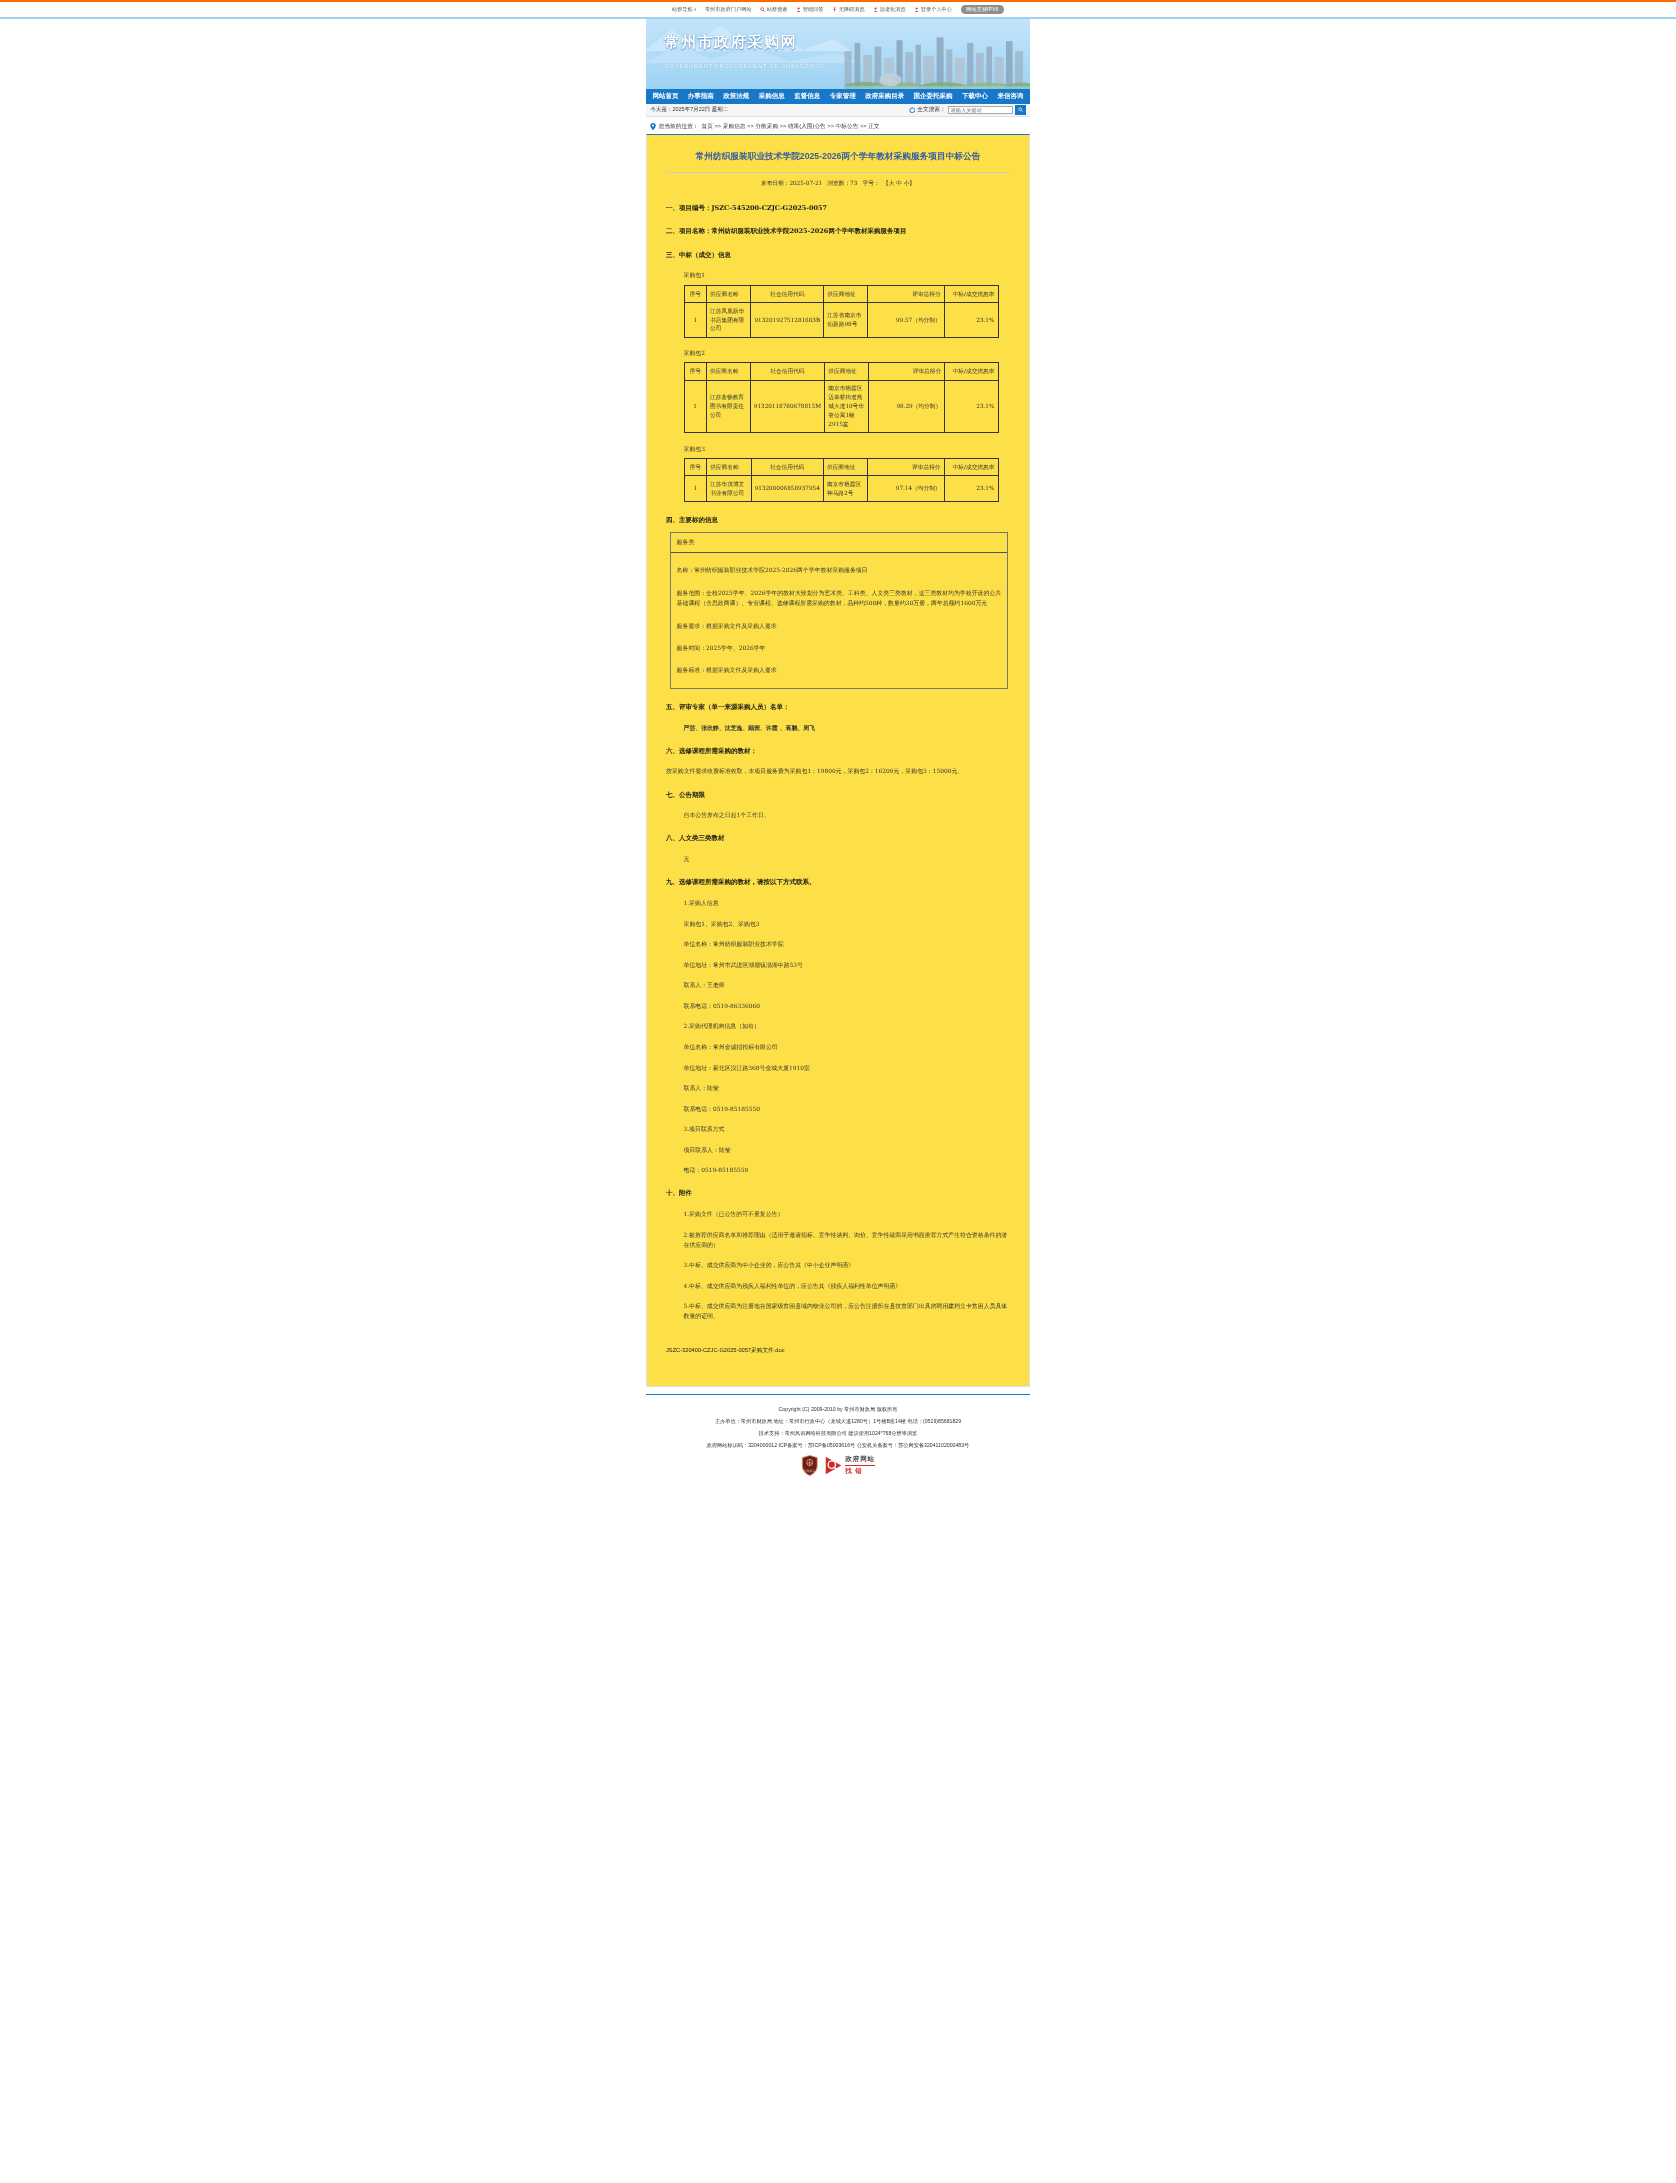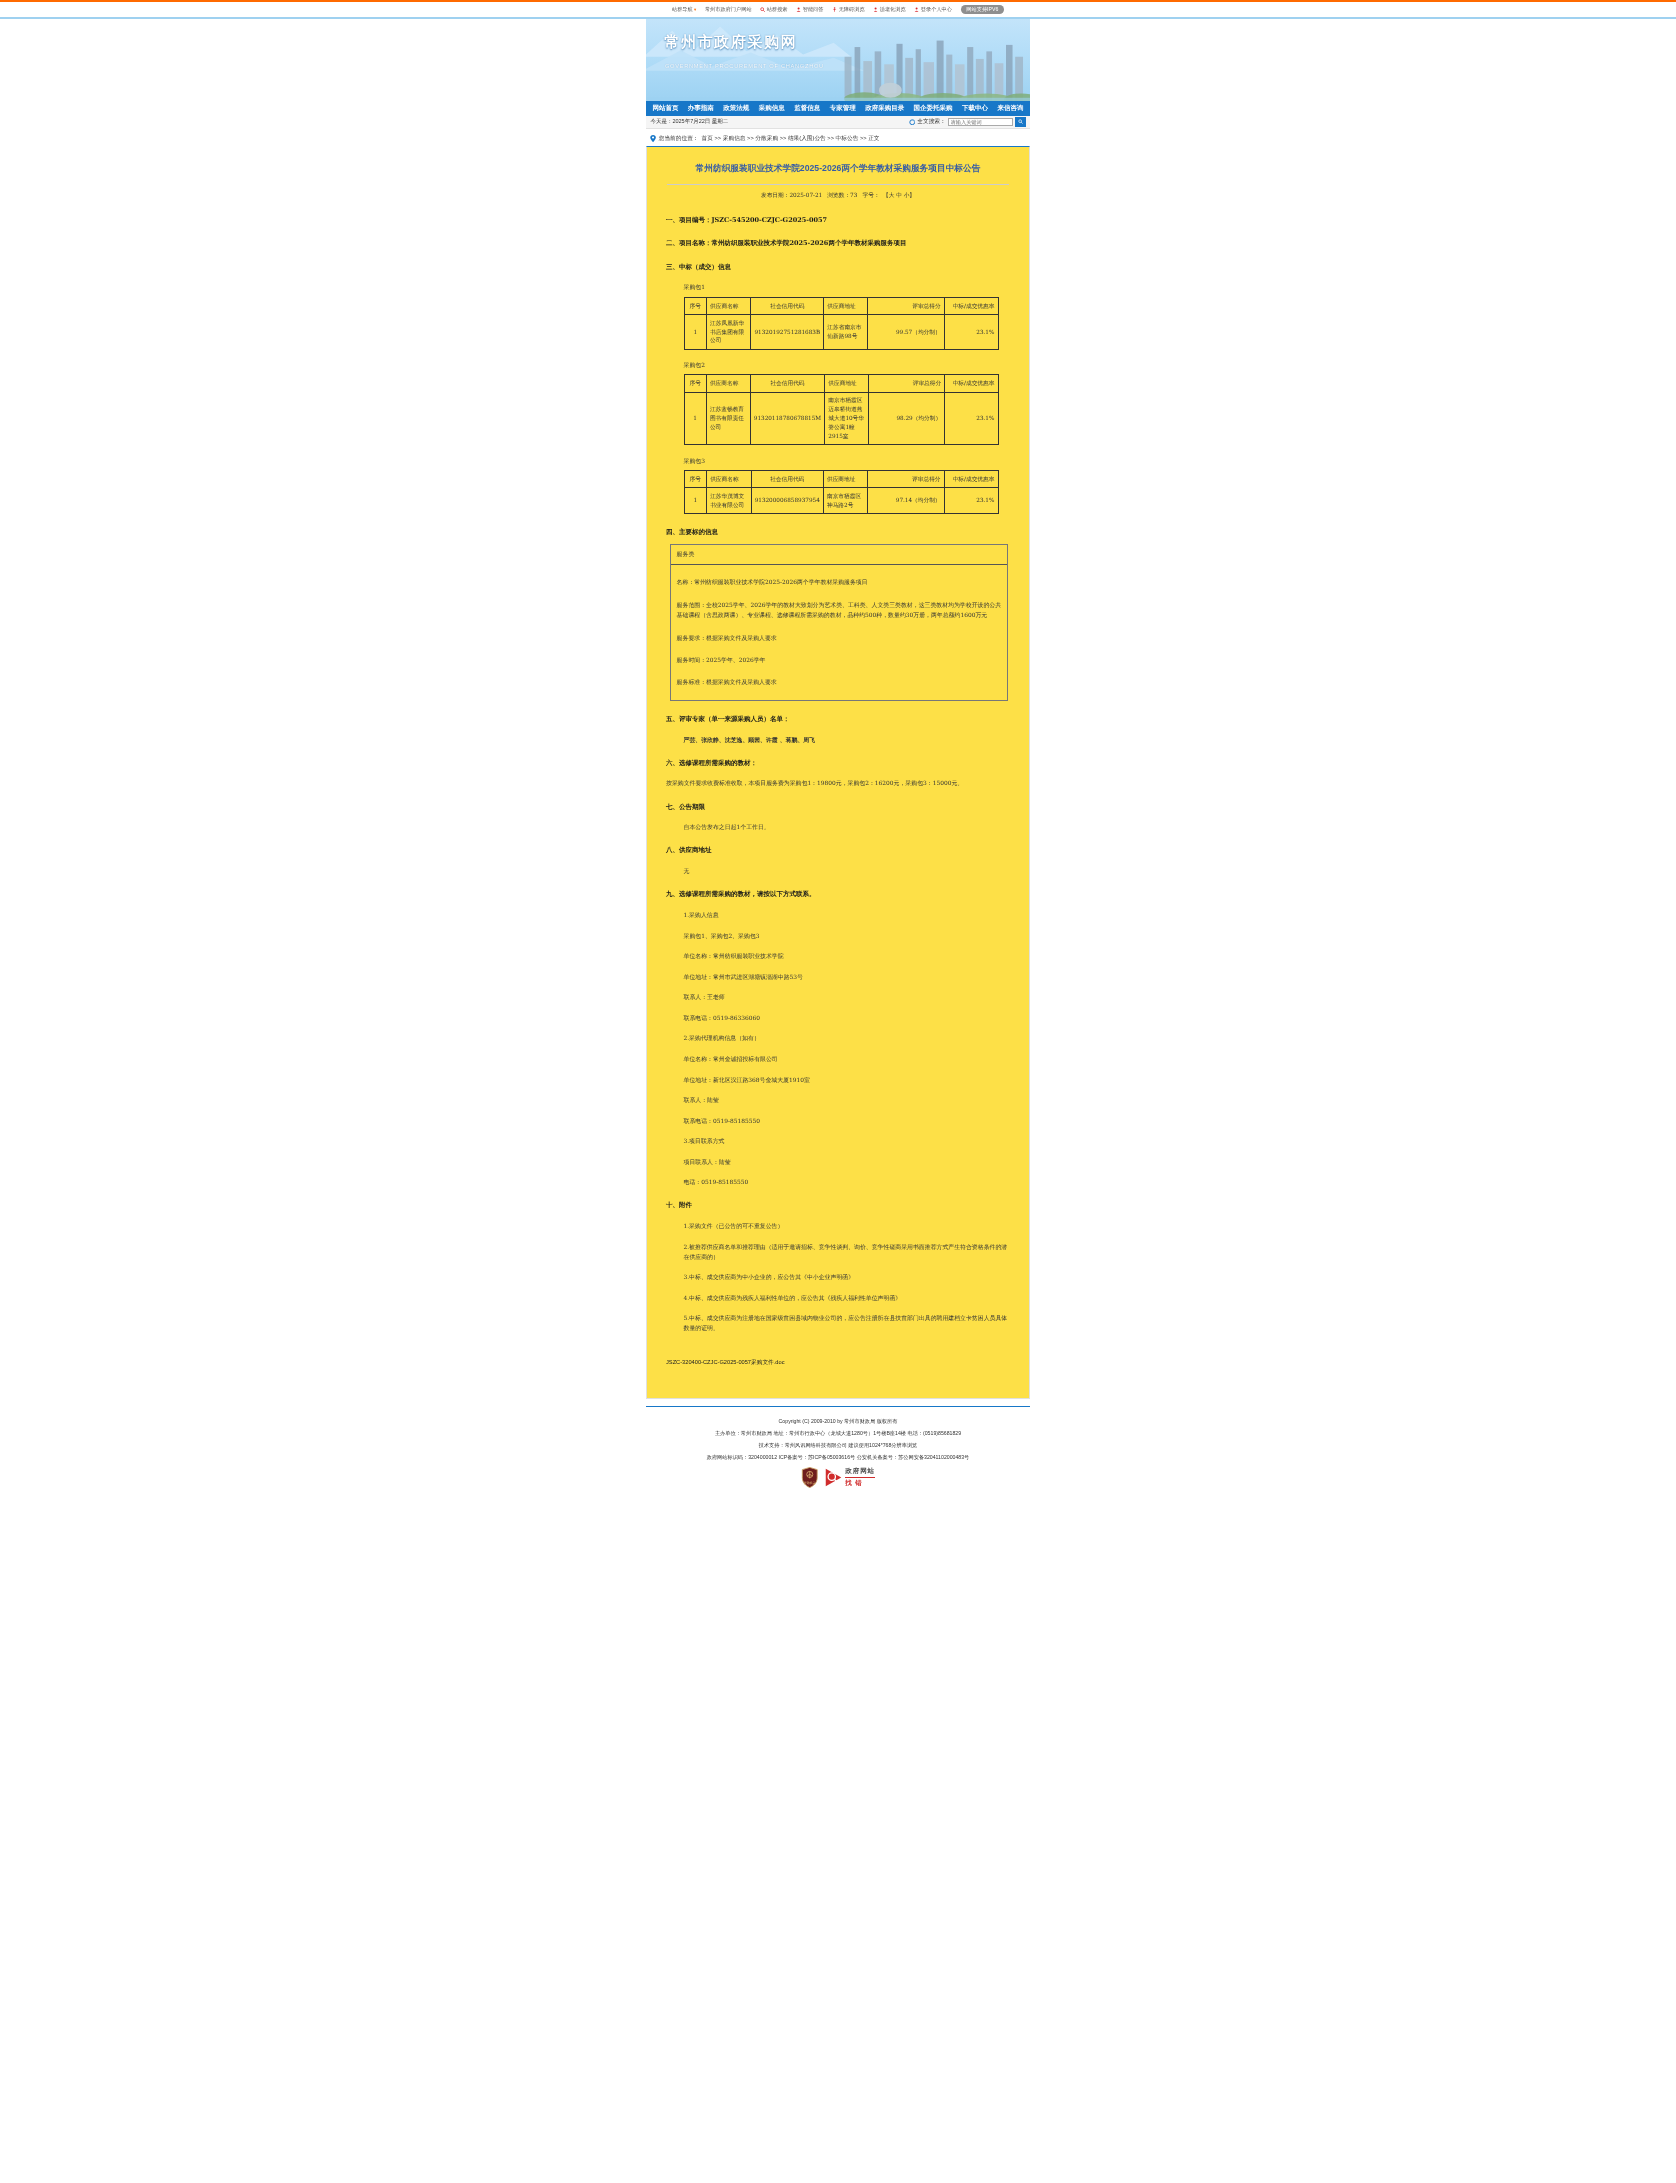--- a/index.html
+++ b/index.html
@@ -12,21 +12,21 @@
   .orange-strip { height: 2.2px; background: #ff6a00; }
   .topbar { background: #fff; padding: 2.6px 0 3.1px; }
   .topbar-inner { display: flex; justify-content: center; align-items: center; gap: 8.7px; font-size: 5.2px; color: #555; }
   .topbar-item { display: inline-flex; align-items: center; gap: 1.3px; cursor: pointer; white-space: nowrap; }
   .caret { color: #ff6a00; font-size: 4.4px; }
   .mini-ico { width: 5.2px; height: 5.2px; display: inline-block; }
   .ipv6-pill { background: #8f8f8f; color: #fff; border-radius: 4.4px; padding: 1.3px 5.7px; font-size: 5.2px; }
   .lightblue-strip { height: 1.3px; background: #9fd1f0; }
 
   
-  .banner { position: relative; height: 82px; overflow: hidden;
+  .banner { position: relative; height: 70px; overflow: hidden;
             background: linear-gradient(180deg, #c3e4fa 0%, #aedbf7 55%, #9dd2f2 100%); }
   .banner svg.scene { position: absolute; left: 0; top: 0; width: 100%; height: 100%; }
   .banner-title { position: absolute; left: 18.3px; top: 13px; color: #ffffff; font-size: 15.3px; font-weight: bold;
                   letter-spacing: 1.3px; text-shadow: 0 0.9px 1.7px rgba(26, 98, 160, 0.65), 0 0 0.9px rgba(26,98,160,.5); }
   .banner-sub { position: absolute; left: 19px; top: 44px; color: #ffffff; font-size: 5.7px; letter-spacing: 0.7px;
                 text-shadow: 0 0.4px 0.9px rgba(26, 98, 160, 0.5); }
 
   
   .nav { background: #1777c8; }
   .nav ul { list-style: none; display: flex; justify-content: space-around; align-items: center; height: 15.3px; padding: 0 1.7px; }
@@ -318,21 +318,21 @@
 
       <h2 class="sec-h">五、评审专家（单一来源采购人员）名单：</h2>
       <p class="para ind names">严芸、张欣静、沈芝逸、顾茜、许霞 、蒋鹏、周飞</p>
 
       <h2 class="sec-h">六、选修课程所需采购的教材：</h2>
       <p class="para">按采购文件要求收费标准收取，本项目服务费为采购包1：19800元，采购包2：16200元，采购包3：15000元。</p>
 
       <h2 class="sec-h">七、公告期限</h2>
       <p class="para ind">自本公告发布之日起1个工作日。</p>
 
-      <h2 class="sec-h">八、供应商地址</h2>
+      <h2 class="sec-h">八、人文类三类教材</h2>
       <p class="para ind">无</p>
 
       <h2 class="sec-h">九、选修课程所需采购的教材，请按以下方式联系。</h2>
       <p class="para ind">1.采购人信息</p>
       <p class="para ind">采购包1、采购包2、采购包3</p>
       <p class="para ind">单位名称：常州纺织服装职业技术学院</p>
       <p class="para ind">单位地址：常州市武进区湖塘镇滆湖中路53号</p>
       <p class="para ind">联系人：王老师</p>
       <p class="para ind">联系电话：0519-86336060</p>
       <p class="para ind">2.采购代理机构信息（如有）</p>

